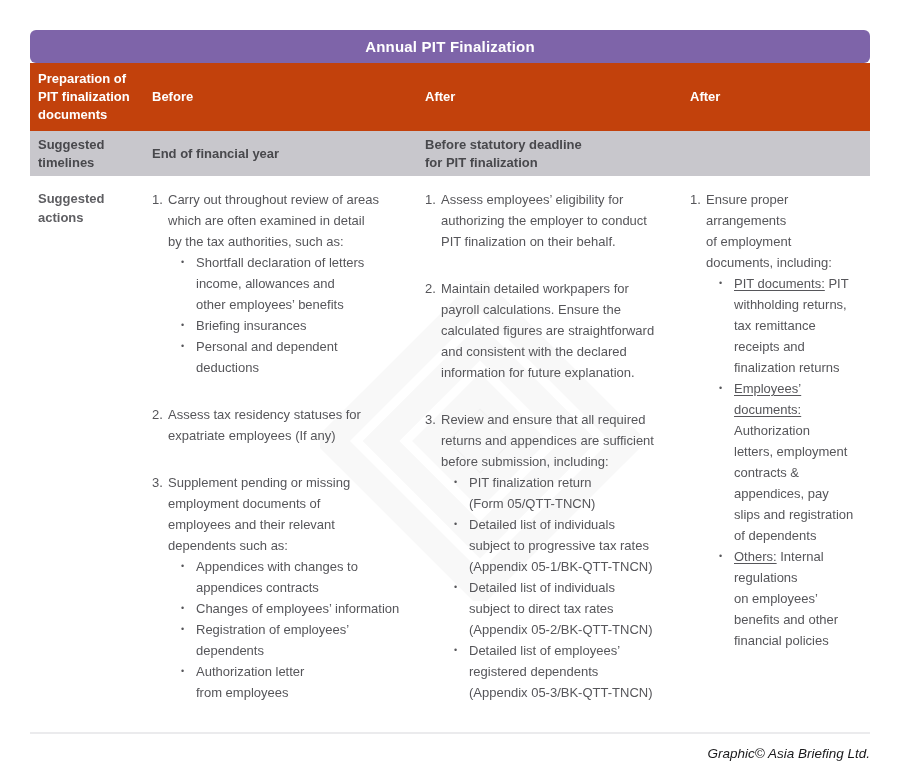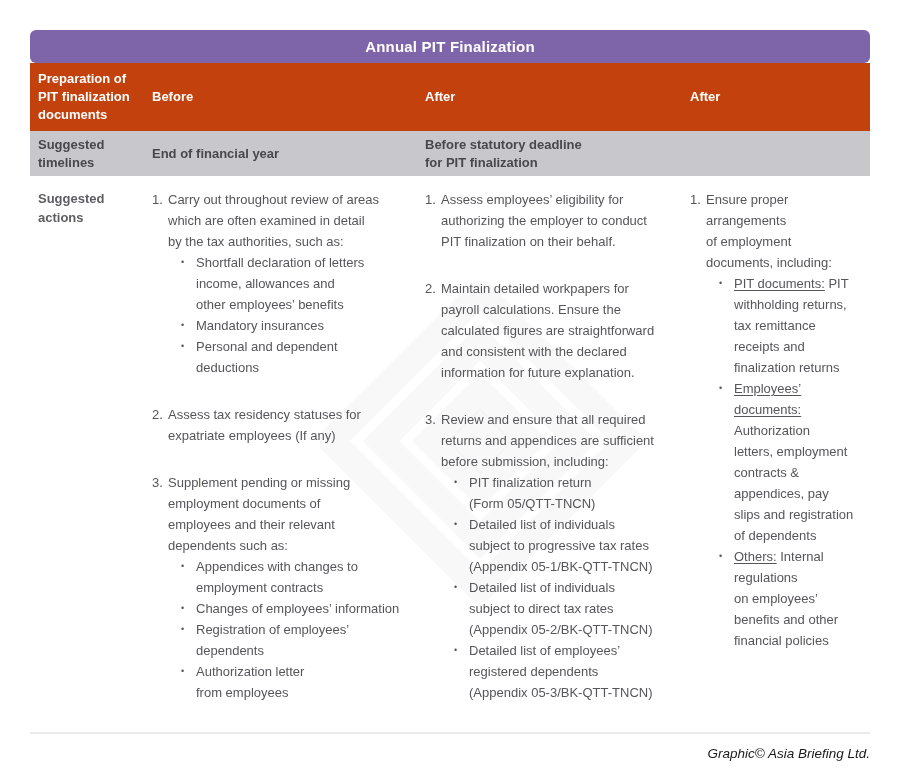--- a/index.html
+++ b/index.html
@@ -106,21 +106,21 @@
 by the tax authorities, such as:</div>
             <div class="bullets">
               <div class="bullet">
                 <span class="dot">•</span>
                 <span class="bullet-text">Shortfall declaration of letters
 income, allowances and
 other employees’ benefits</span>
               </div>
               <div class="bullet">
                 <span class="dot">•</span>
-                <span class="bullet-text">Mandatory insurances</span>
+                <span class="bullet-text">Briefing insurances</span>
               </div>
               <div class="bullet">
                 <span class="dot">•</span>
                 <span class="bullet-text">Personal and dependent
 deductions</span>
               </div>
             </div>
           </div>
         </div>
         <div class="action-item">
@@ -134,21 +134,21 @@
           <span class="num">3.</span>
           <div class="item-body">
             <div class="item-text">Supplement pending or missing
 employment documents of
 employees and their relevant
 dependents such as:</div>
             <div class="bullets">
               <div class="bullet">
                 <span class="dot">•</span>
                 <span class="bullet-text">Appendices with changes to
-employment contracts</span>
+appendices contracts</span>
               </div>
               <div class="bullet">
                 <span class="dot">•</span>
                 <span class="bullet-text">Changes of employees’ information</span>
               </div>
               <div class="bullet">
                 <span class="dot">•</span>
                 <span class="bullet-text">Registration of employees’
 dependents</span>
               </div>

